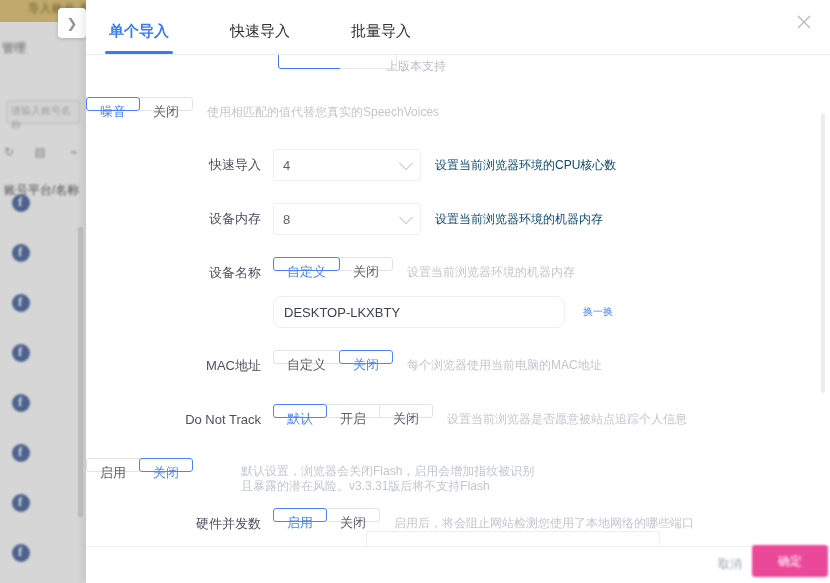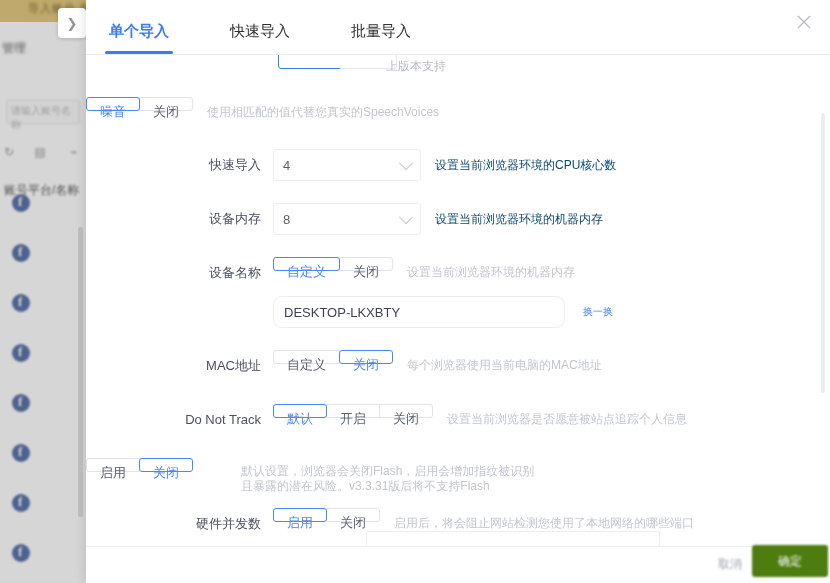--- a/index.html
+++ b/index.html
@@ -203,21 +203,21 @@
   .modal-footer{
     flex:0 0 36px;height:36px;position:relative;
     border-top:1px solid #eef0f3;background:#fff;
   }
   .btn-cancel{
     position:absolute;right:88px;top:9px;
     font-size:12px;color:#9aa0ab;filter:blur(1.1px);
   }
   .btn-ok{
     position:absolute;right:2px;top:-2px;width:76px;height:32px;
-    background:#4d7c0f;border-radius:3px;
+    background:#ec4899;border-radius:3px;
     color:#fff;font-size:12px;display:flex;align-items:center;
     justify-content:center;filter:blur(.9px);cursor:pointer;
   }
 </style>
 </head>
 <body>
 
 <div class="bg-app">
   <div class="bg-right-blank"></div>
   <div class="bg-topbar"></div>

